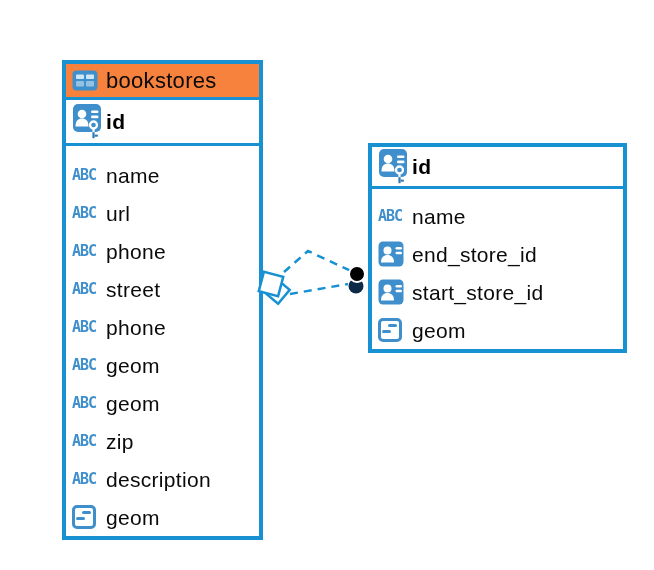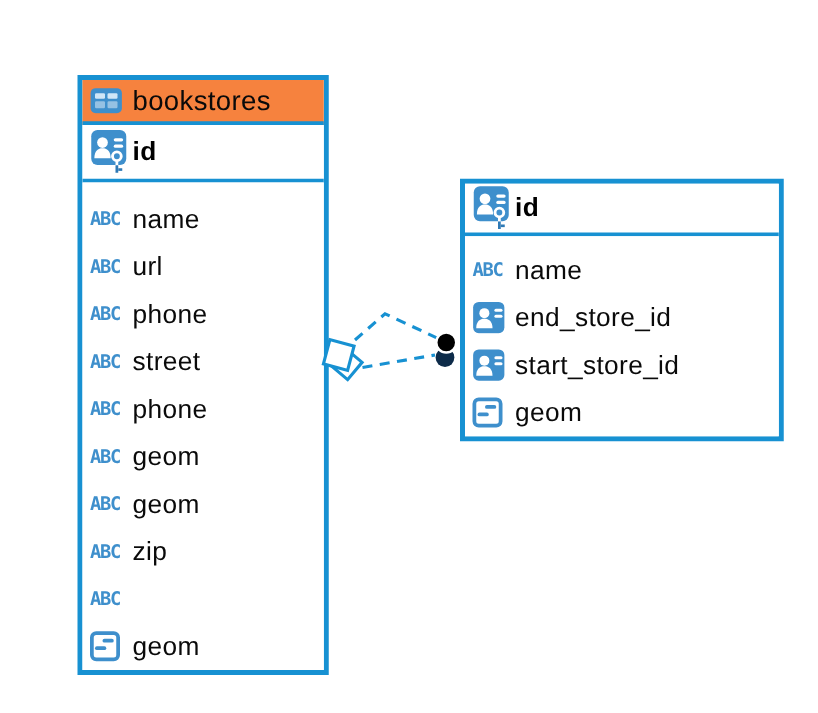--- a/index.html
+++ b/index.html
@@ -135,20 +135,21 @@
       <div class="col-row">
         <span class="icon-slot">
             <span class="abc-icon">ABC</span>
           </span>
         <span class="col-label">zip</span>
       </div>
       <div class="col-row">
         <span class="icon-slot">
             <span class="abc-icon">ABC</span>
           </span>
+        <span class="col-label">description</span>
       </div>
       <div class="col-row">
         <span class="icon-slot">
             <span class="geom-icon"></span>
           </span>
         <span class="col-label">geom</span>
       </div>
     </div>
   </div>
 

